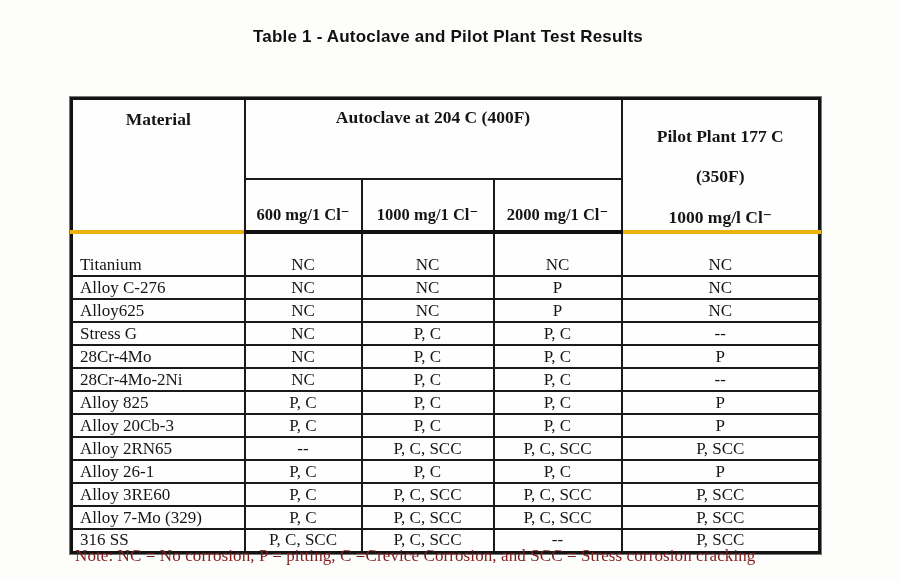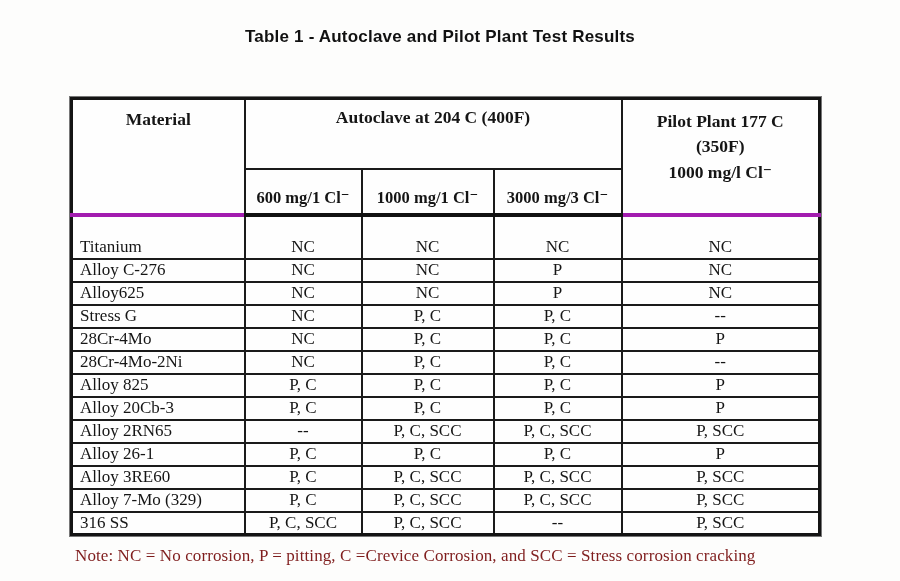--- a/index.html
+++ b/index.html
@@ -21,20 +21,21 @@
     position: absolute;
     top: 27px;
     left: 0;
     width: 880px;
     text-align: center;
     font-family: "Liberation Sans", "DejaVu Sans", sans-serif;
     font-weight: bold;
     font-size: 17px;
     letter-spacing: 0.2px;
     color: #111;
+    padding-left: 8px;
   }
   table.results {
     position: absolute;
     left: 70px;
     top: 97px;
     width: 748px;
     border-collapse: collapse;
     table-layout: fixed;
     background: #fefefe;
   }
@@ -68,33 +69,33 @@
     padding-top: 7px;
   }
   th.pilot-h {
     vertical-align: top;
     text-align: center;
     font-size: 17.5px;
     font-weight: bold;
     padding-top: 9px;
     line-height: 1.45;
   }
-  th.pilot-h .pline { display: block; }
+  th.pilot-h .pline { display: block; margin-top: 15px; }
   th.sub-h {
     vertical-align: bottom;
     text-align: center;
     font-size: 16.5px;
     font-weight: bold;
     padding-bottom: 5px;
     margin-left: 40px;
   }
   tr.hrow2 th { border-bottom: 4px solid #111; }
   tbody tr { height: 23px; }
   tbody tr:first-child { height: 44px; }
-  tbody tr:first-child td { border-top: 4px solid #a21caf; }
+  tbody tr:first-child td { border-top: 4px solid #eab308; }
   tbody td {
     font-size: 17px;
     vertical-align: bottom;
     padding-bottom: 1px;
     line-height: 1.15;
   }
   td.mat {
     text-align: left;
     padding-left: 7px;
   }
@@ -132,21 +133,21 @@
         <th class="auto-h" colspan="3">Autoclave at 204 C (400F)</th>
         <th class="pilot-h" rowspan="2">
           <span class="pline">Pilot Plant 177 C</span>
           <span class="pline">(350F)</span>
           <span class="pline">1000 mg/l Cl⁻</span>
         </th>
       </tr>
       <tr class="hrow2">
         <th class="sub-h">600 mg/1 Cl⁻</th>
         <th class="sub-h">1000 mg/1 Cl⁻</th>
-        <th class="sub-h">3000 mg/3 Cl⁻</th>
+        <th class="sub-h">2000 mg/1 Cl⁻</th>
       </tr>
     </thead>
     <tbody>
         <tr>
           <td class="mat">Titanium</td>
           <td class="val">NC</td>
           <td class="val">NC</td>
           <td class="val">NC</td>
           <td class="val">NC</td>
         </tr>

